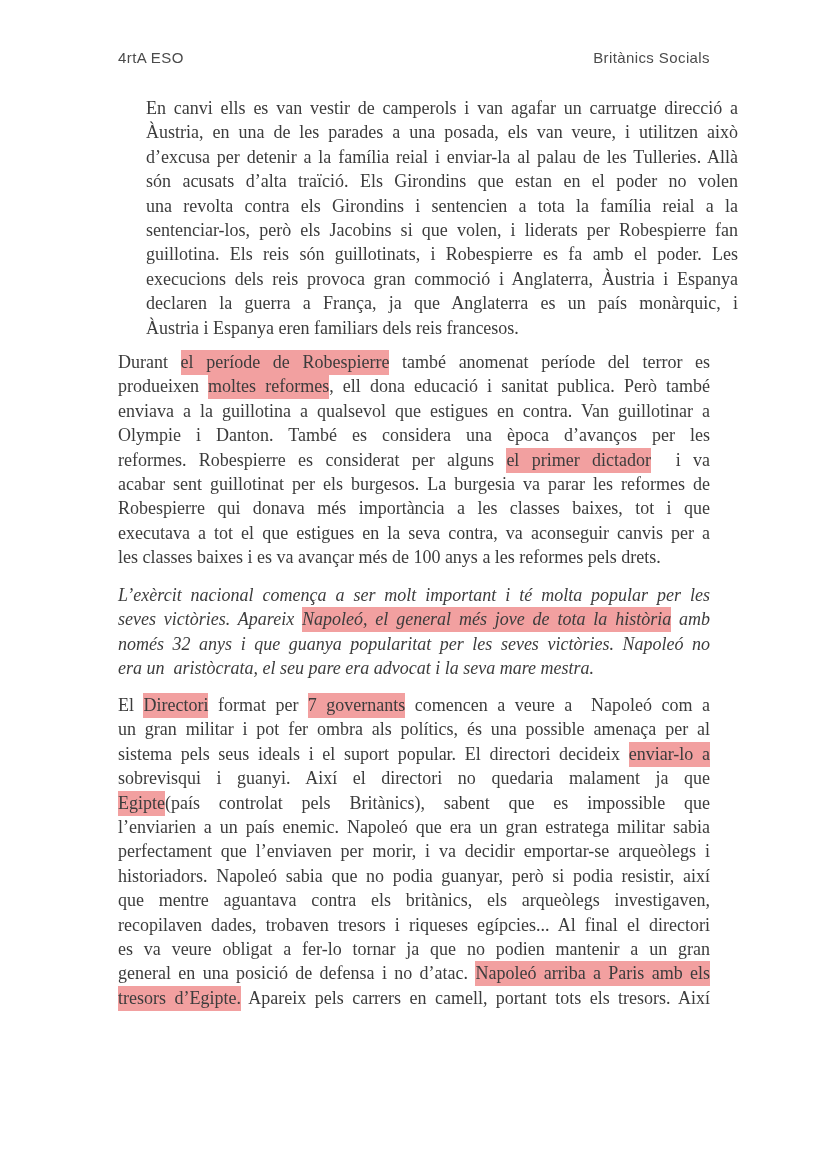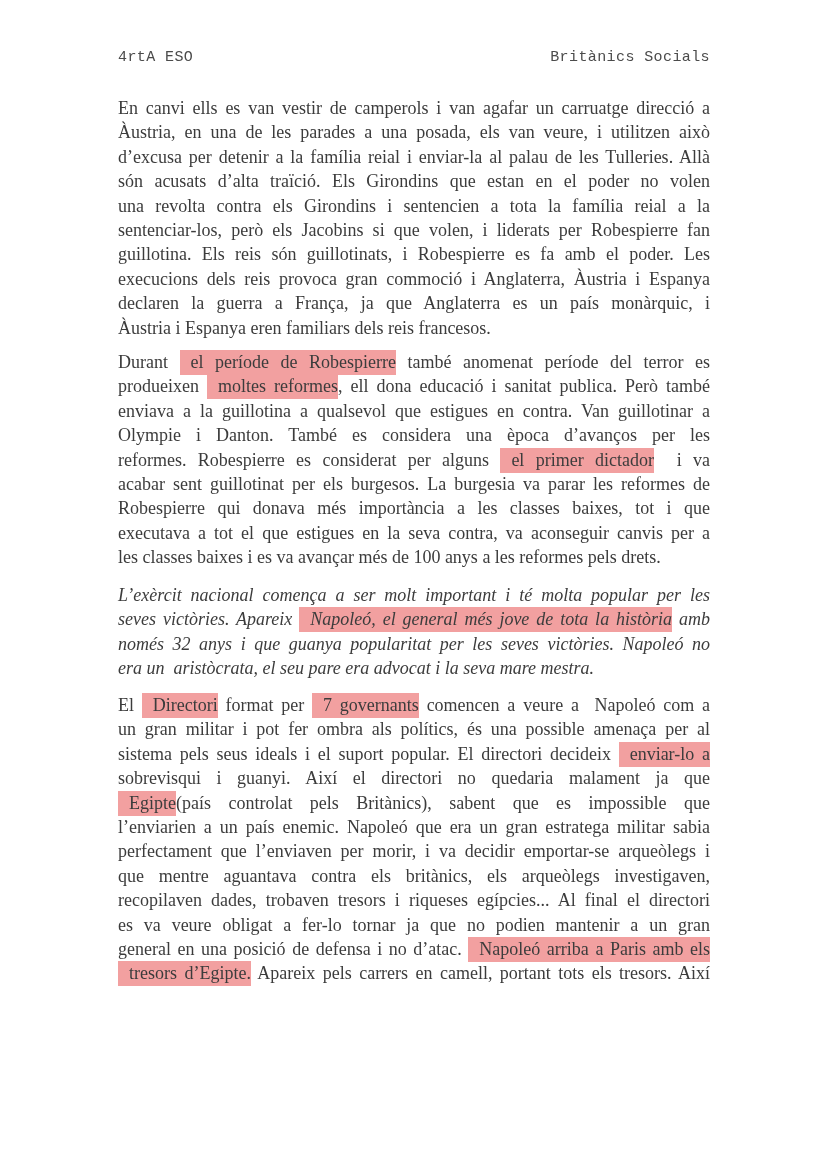--- a/index.html
+++ b/index.html
@@ -5,21 +5,21 @@
   html, body { margin: 0; padding: 0; }
   body {
     width: 828px; height: 1171px;
     position: relative;
     background: #ffffff;
     overflow: hidden;
   }
   .page { position: absolute; inset: 0; }
   .hdr {
     position: absolute; top: 49px;
-    font-family: Liberation Mono, monospace;
+    font-family: Liberation Sans, sans-serif;
     font-size: 15px;
     color: var(--header-color, #4b4b4b);
     letter-spacing: 0.4px;
     white-space: nowrap;
   }
   .hdr-left  { left: 118px; }
   .hdr-right { right: 118px; }
   .para {
     position: absolute; left: 118px; width: 592px;
     font-family: "Liberation Serif", "DejaVu Serif", serif;
@@ -27,23 +27,23 @@
     color: var(--text-color, #3c3c3c);
   }
   .line {
     height: 24.4px; line-height: 24.4px;
     text-align: justify;
     text-align-last: justify;
   }
   .line.natural { text-align-last: left; }
   .hl {
     background: var(--hl-color, #f2a0a0);
-    padding: 2px 0 3px 11px;
+    padding: 2px 0 3px 0;
   }
-  .p1 { top: 96px; }
+  .p1 { top: 96px; margin-left: 28px; }
   .p2 { top: 350px; }
   .p3 { top: 583px; font-style: italic; }
   .p4 { top: 693px; }
 </style>
 </head>
 <body style="background: rgb(255, 255, 255);">
 
 <div class="page">
   <div class="hdr hdr-left">4rtA ESO</div>
   <div class="hdr hdr-right">Britànics Socials</div>
@@ -78,19 +78,20 @@
       <div class="line natural"><span>era un&nbsp; aristòcrata, el seu pare era advocat i la seva mare mestra.</span></div>
     </div>
   <div class="para p4">
       <div class="line"><span>El </span><span class="hl">Directori</span><span> format per </span><span class="hl">7 governants</span><span> comencen a veure a&nbsp; Napoleó com a</span></div>
       <div class="line"><span>un gran militar i pot fer ombra als polítics, és una possible amenaça per al</span></div>
       <div class="line"><span>sistema pels seus ideals i el suport popular. El directori decideix </span><span class="hl">enviar-lo a</span></div>
       <div class="line"><span>sobrevisqui i guanyi. Així el directori no quedaria malament ja que</span></div>
       <div class="line"><span class="hl">Egipte</span><span>(país controlat pels Britànics), sabent que es impossible que</span></div>
       <div class="line"><span>l’enviarien a un país enemic. Napoleó que era un gran estratega militar sabia</span></div>
       <div class="line"><span>perfectament que l’enviaven per morir, i va decidir emportar-se arqueòlegs i</span></div>
+      <div class="line"><span>historiadors. Napoleó sabia que no podia guanyar, però si podia resistir, així</span></div>
       <div class="line"><span>que mentre aguantava contra els britànics, els arqueòlegs investigaven,</span></div>
       <div class="line"><span>recopilaven dades, trobaven tresors i riqueses egípcies... Al final el directori</span></div>
       <div class="line"><span>es va veure obligat a fer-lo tornar ja que no podien mantenir a un gran</span></div>
       <div class="line"><span>general en una posició de defensa i no d’atac. </span><span class="hl">Napoleó arriba a Paris amb els</span></div>
       <div class="line"><span class="hl">tresors d’Egipte.</span><span> Apareix pels carrers en camell, portant tots els tresors. Així</span></div>
     </div>
 </div>
 
 </body></html>

